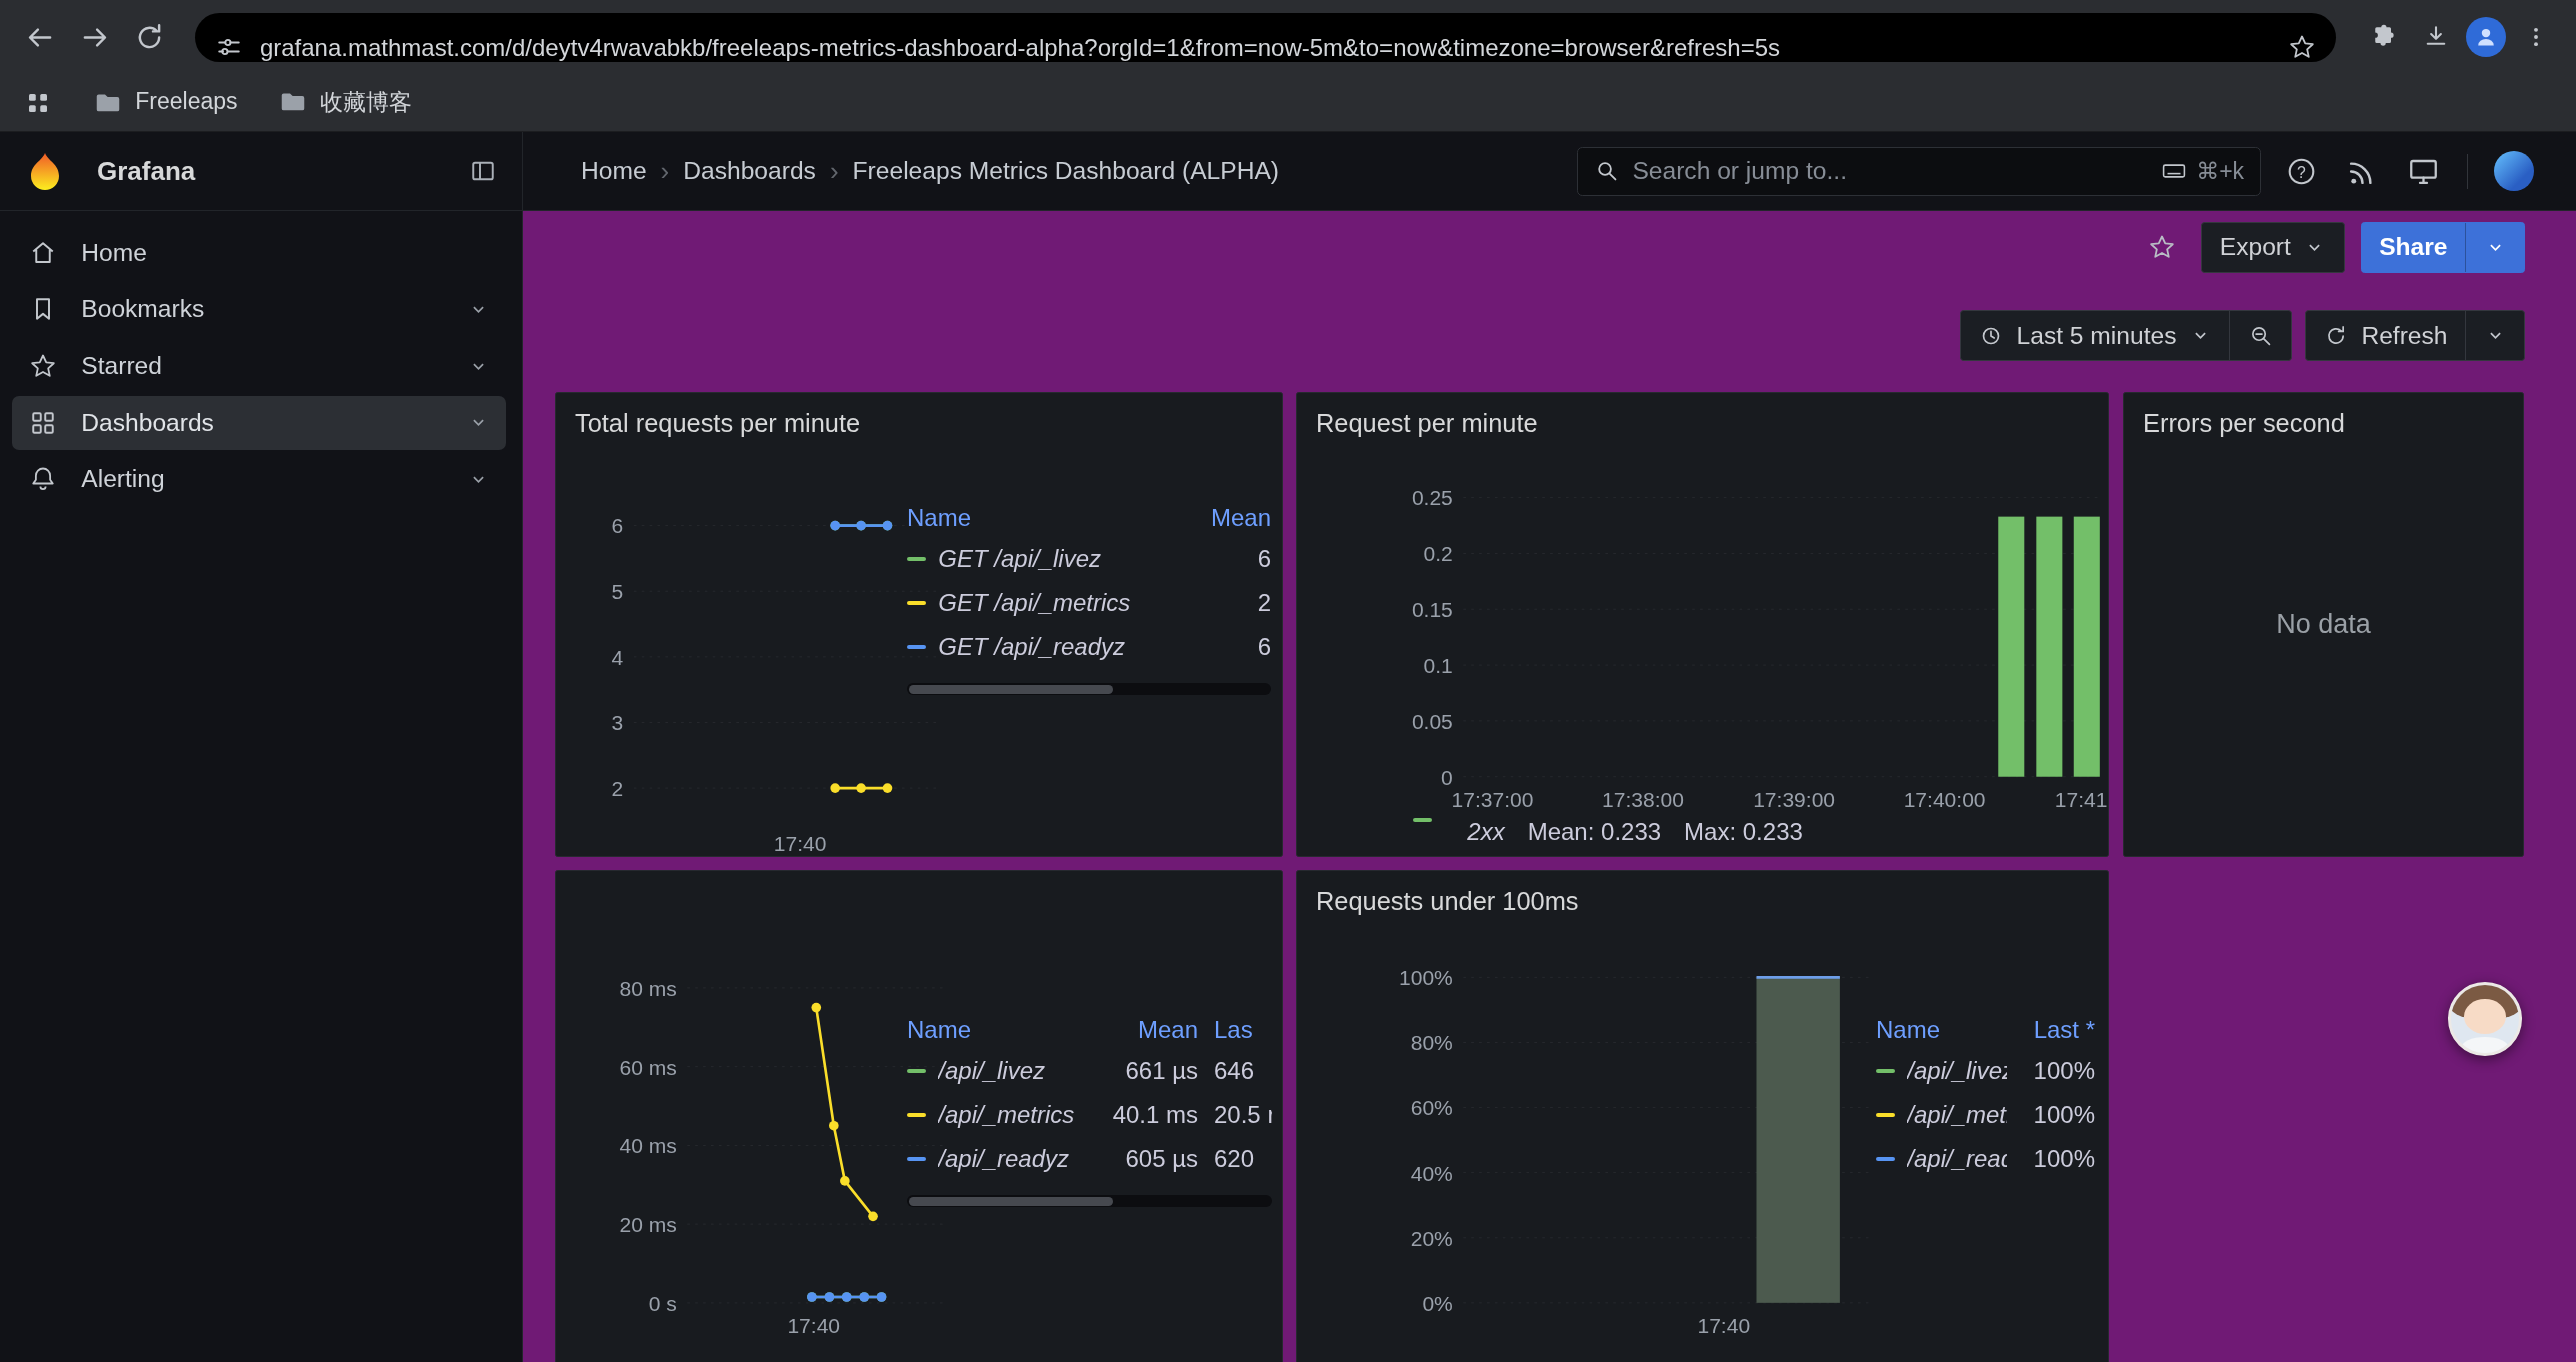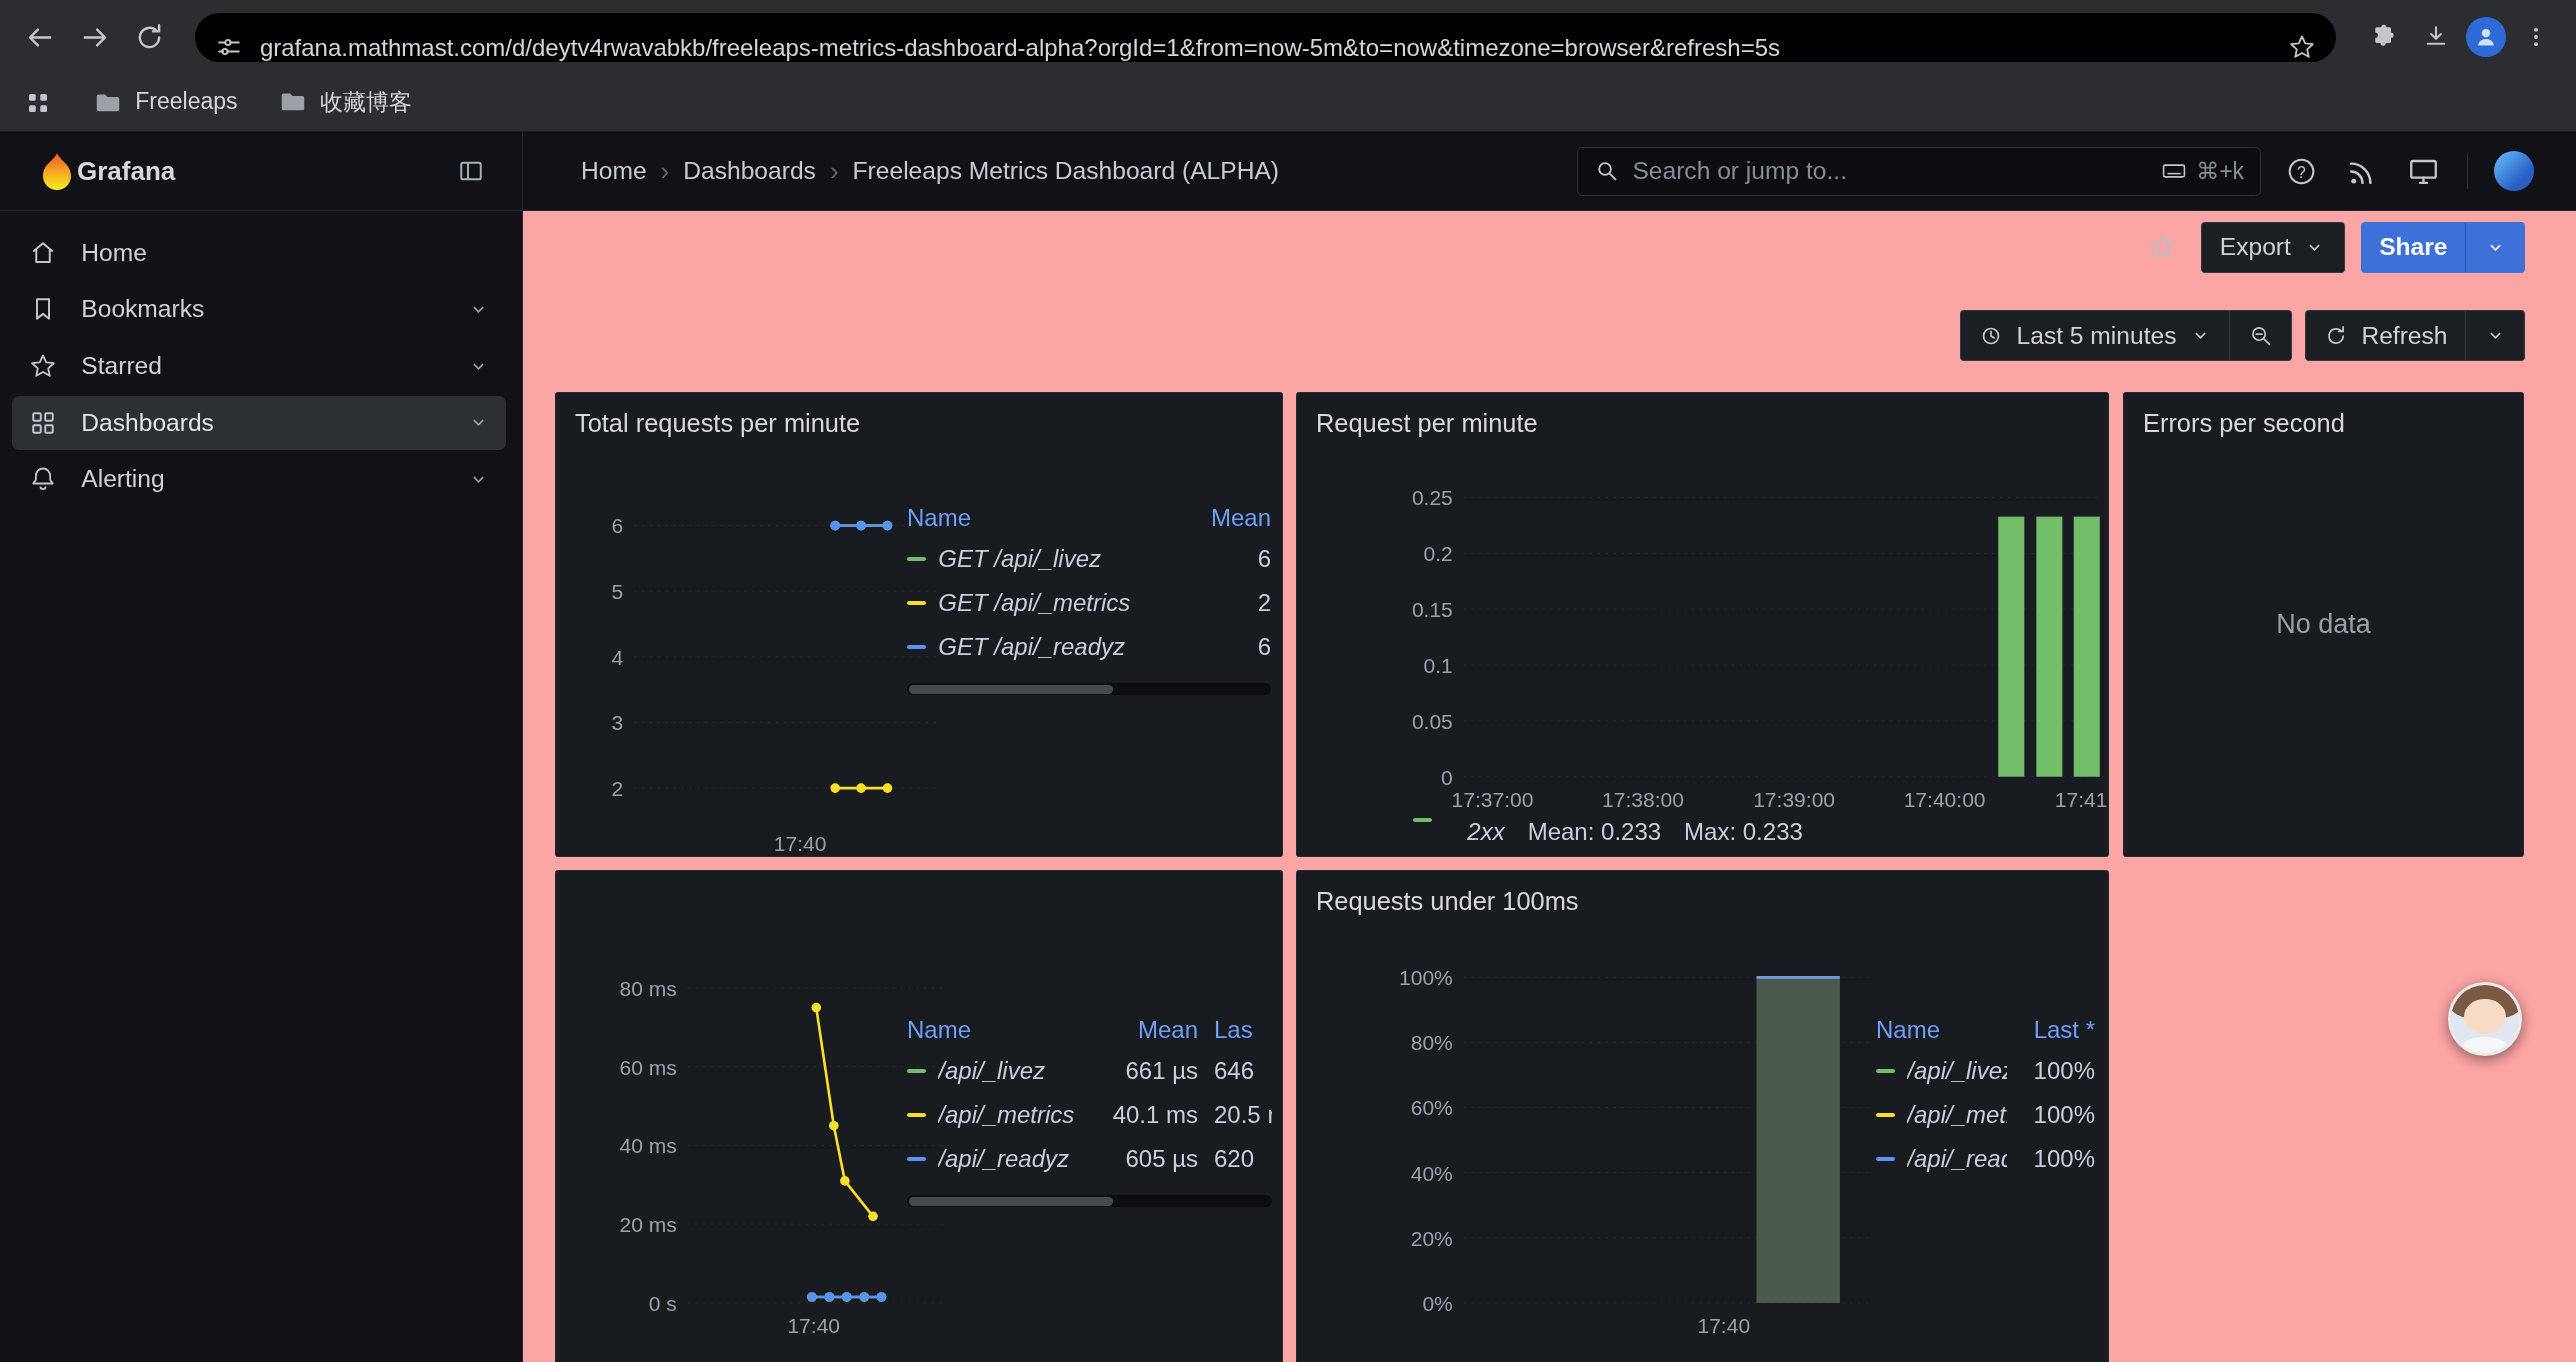--- a/index.html
+++ b/index.html
@@ -17,42 +17,42 @@
   .i30 { width:26px; height:26px; }
   .i26 { width:23px; height:23px; }
   .nav-btn { width:49px; height:49px; border-radius:50%; display:flex; align-items:center; justify-content:center; color:#c3c7cd; }
   .url-pill { flex:1; height:49px; margin:12px 16px; background:#000000; border-radius:24.6px; display:flex; align-items:flex-end; padding:0 19px; gap:16px; min-width:0; }
   .url-input { flex:1; min-width:0; background:transparent; border:none; outline:none; color:#d3d6da; font-size:24px; font-family:inherit; white-space:nowrap; }
   .chrome-avatar { width:40px; height:40px; border-radius:50%; background:#2f6bd8; display:flex; align-items:center; justify-content:center; }
   .bm-item { display:flex; gap:12.3px; color:#d3d6da; font-size:23px; }
 
   
   .global-header { height:79px; display:flex; border-bottom:0.9px solid #22252a; background:#111217; }
-  .brand { width:523px; flex:none; display:flex; align-items:center; gap:1px; padding:0 36px; border-right:0.9px solid #22252a; }
+  .brand { width:523px; flex:none; display:flex; align-items:center; gap:33px; padding:0 24px; border-right:0.9px solid #22252a; }
   .brand-name { font-size:26px; font-weight:700; color:#d8d9da; }
   .brand .spacer, .hdr .spacer { flex:1; }
   .hdr { flex:1; display:flex; align-items:center; padding:0 42px 0 58px; gap:23px; min-width:0; }
   .crumbs { display:flex; align-items:center; gap:14px; font-size:24.6px; color:#c7ccd3; white-space:nowrap; }
   .crumb-sep { color:#62666d; font-size:26px; }
   .search-box { width:684px; height:49px; flex:none; background:#0c0d10; border:0.9px solid #2d3036; border-radius:5.3px; display:flex; align-items:center; padding:0 16px; gap:12.3px; color:#878d96; }
   .search-box input { flex:1; background:transparent; border:none; outline:none; color:#cfd3d9; font-size:24.6px; font-family:inherit; }
   .search-box input::placeholder { color:#878d96; }
   .kbd-hint { display:flex; align-items:center; gap:8.8px; font-size:23px; color:#878d96; }
   .hdr-icons { display:flex; align-items:center; gap:26px; }
   .vdiv { width:0.9px; height:35px; background:#32353b; }
   .grafana-avatar { width:40px; height:40px; border-radius:50%; background:linear-gradient(135deg,#66c2ff 0%,#2a5fc4 70%); }
 
   
   .app-body { display:flex; height:1152px; }
   .sidebar { width:523px; flex:none; border-right:0.9px solid #22252a; padding-top:12.3px; }
   .nav-item { display:flex; align-items:center; gap:23px; height:54px; margin:2.6px 16px 2.6px 12.3px; padding:0 16px; border-radius:7px; font-size:24.6px; color:#cfd3d9; }
   .nav-item.active { background:#2c2f34; color:#e1e4e8; }
   .nav-item .chev { margin-left:auto; color:#9aa0a8; }
 
-  .content { flex:1; position:relative; min-width:0; background:#fca5a5; }
+  .content { flex:1; position:relative; min-width:0; background:#701a75; }
   .subheader { position:absolute; top:0; left:0; right:0; height:72px; display:flex; align-items:center; justify-content:flex-end; gap:16px; padding-right:51px; }
   .icon-btn { width:46px; height:46px; display:flex; align-items:center; justify-content:center; border-radius:5.3px; color:#b9bec5; }
   .btn-group { display:inline-flex; align-items:stretch; height:51px; border:0.9px solid #34373e; border-radius:3.5px; background:#1b1e23; overflow:hidden; }
   .seg { display:flex; align-items:center; gap:12.3px; padding:0 17.5px; font-size:24.6px; color:#d0d2d6; }
   .seg + .seg { border-left:0.9px solid #34373e; }
   .btn-group.primary { border-color:#3d71d9; background:#3d71d9; }
   .btn-group.primary .seg { color:#fff; font-weight:700; }
   .btn-group.primary .seg + .seg { border-left:0.9px solid rgba(0,0,0,0.28); }
   .dash-toolbar { position:absolute; top:99px; right:51px; display:flex; gap:12.3px; }
 

